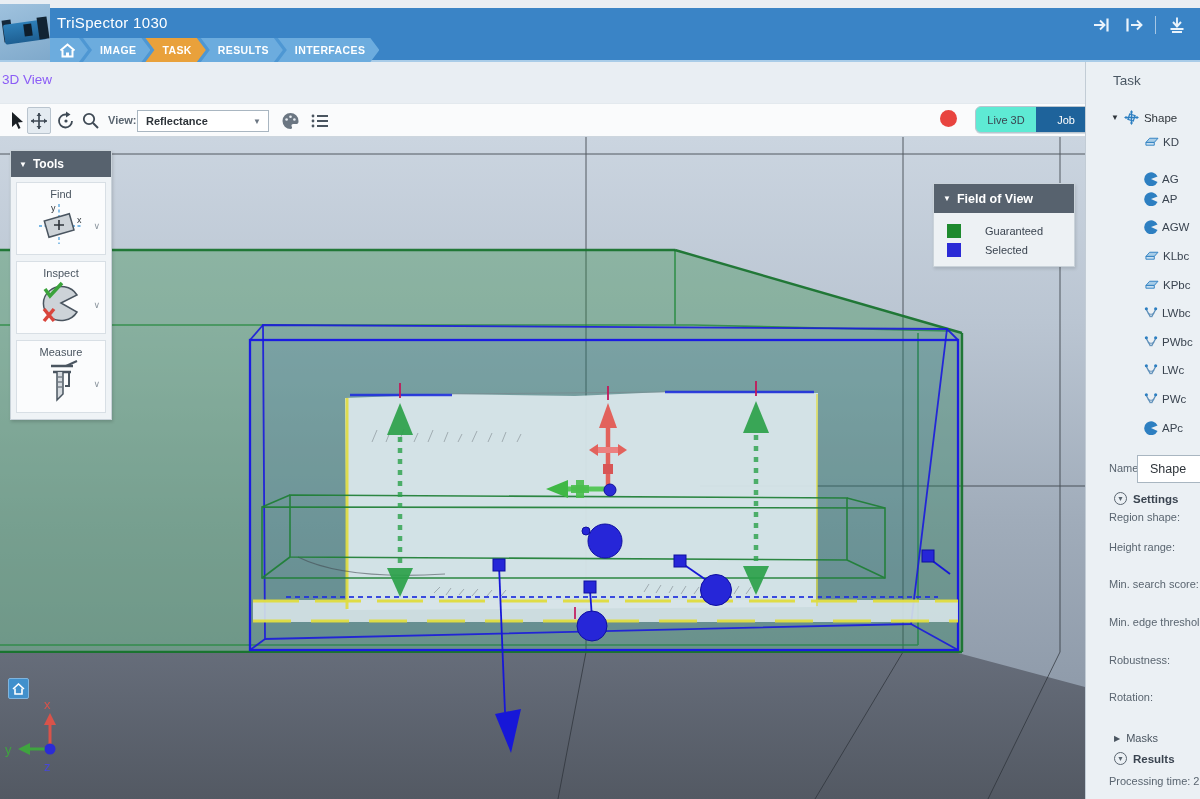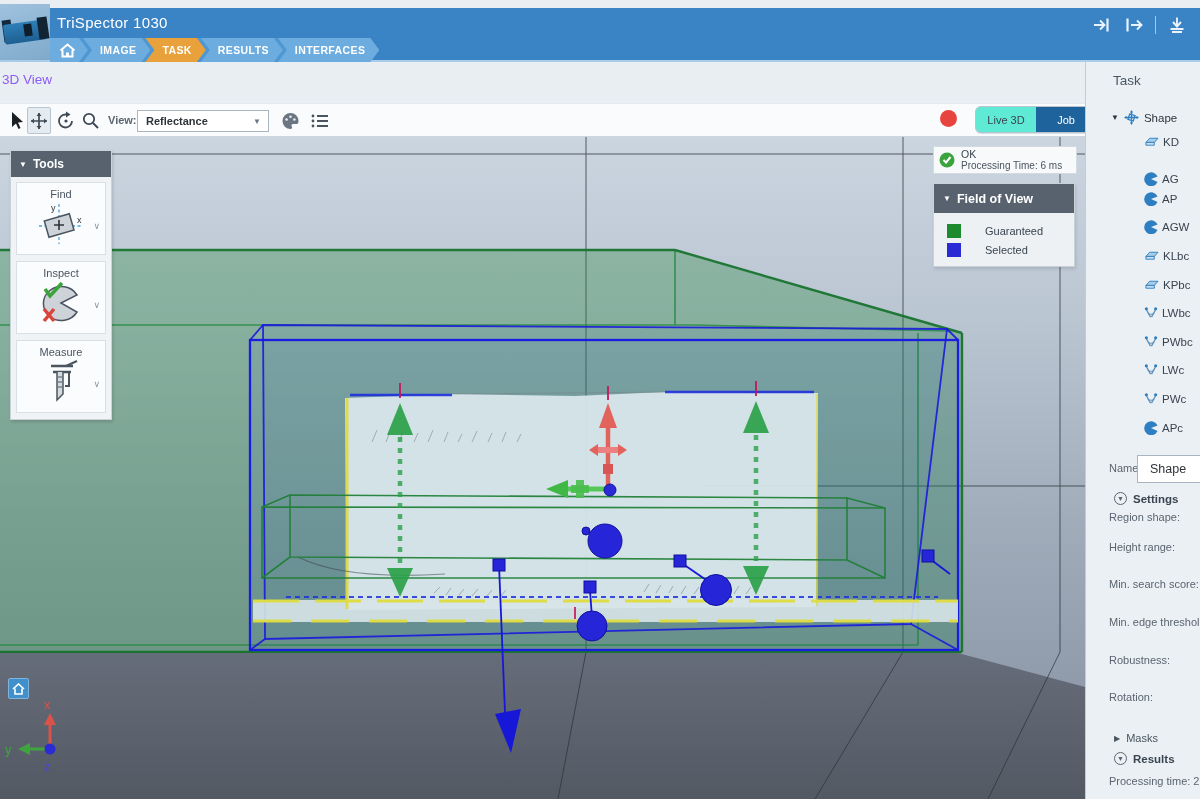--- a/index.html
+++ b/index.html
@@ -358,30 +358,20 @@
         <path d="M12,6 H34 M14,12 H32" stroke="#4A5560" stroke-width="2.5"></path>
         <path d="M18,12 V40 L24,34 V12" fill="#D5DADF" stroke="#4A5560" stroke-width="1.5"></path>
         <path d="M30,12 V26 H26" fill="none" stroke="#4A5560" stroke-width="2"></path>
         <path d="M19,17 H23 M19,22 H23 M19,27 H23" stroke="#4A5560" stroke-width="1"></path>
         <path d="M27,6 L38,1" stroke="#4A5560" stroke-width="2"></path>
       </svg>
       <div class="chev">∨</div>
     </div>
   </div>
 
-  <div id="status-box">
-    <svg width="16" height="16" viewBox="0 0 16 16">
-      <circle cx="8" cy="8" r="7.5" fill="var(--status-ok-green)"></circle>
-      <path d="M4.5,8 L7,10.5 L11.5,5" fill="none" stroke="#fff" stroke-width="2"></path>
-    </svg>
-    <div class="txts">
-      <div class="ok">OK</div>
-      <div class="pt">Processing Time: 6 ms</div>
-    </div>
-  </div>
 
   <div id="fov-panel">
     <div class="hdr">
       <span class="tri">▼</span>
       <span>Field of View</span>
     </div>
     <div class="body">
       <div class="legend-row">
         <span class="swatch" style="background:var(--fov-guaranteed-green)"></span>
         <span>Guaranteed</span>

